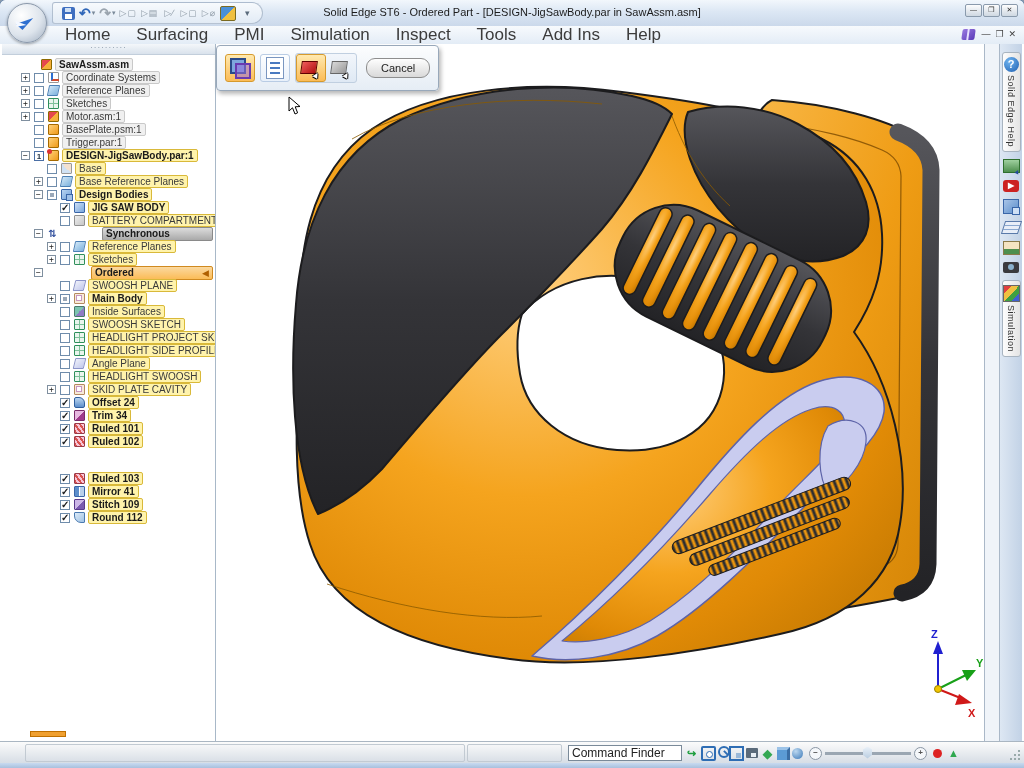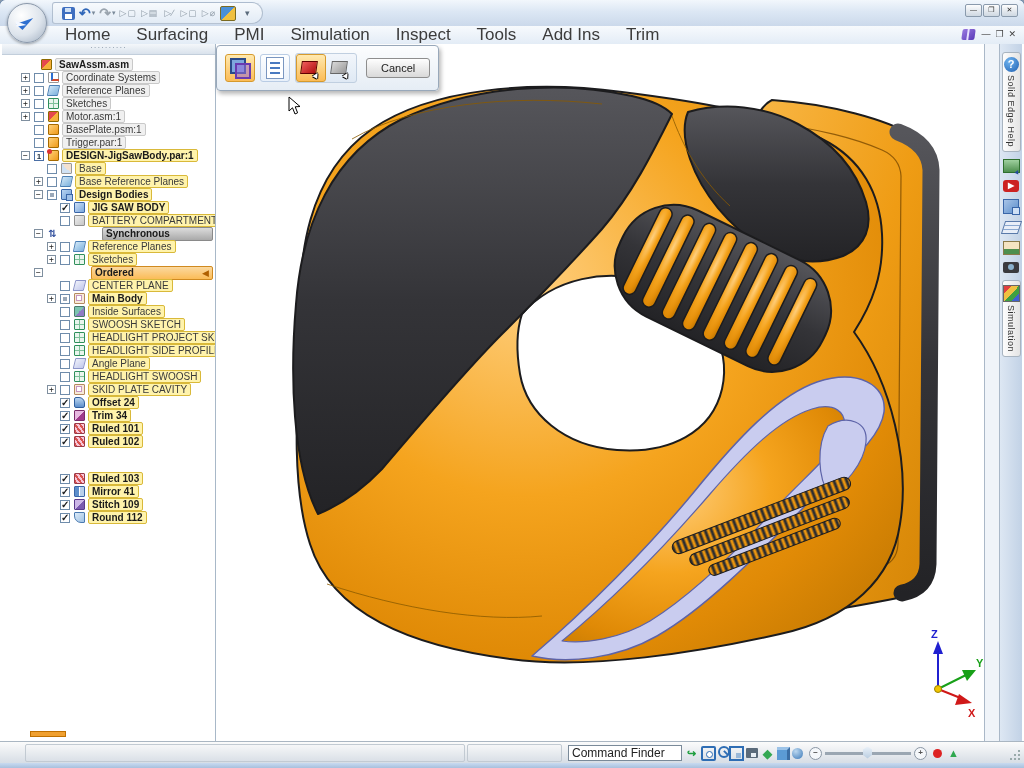--- a/index.html
+++ b/index.html
@@ -114,21 +114,21 @@
   .cbi-boolean::after{content:"";position:absolute;right:0;bottom:0;width:12px;height:12px;background:rgba(150,110,220,.55);border:2px solid #6a3ab0;}
   .cbi-options{position:relative;width:16px;height:20px;margin:1px 3px;background:#fff;border:1px solid #7a96c0;}
   .cbi-options::after{content:"";position:absolute;left:3px;right:3px;top:4px;height:12px;
         background:repeating-linear-gradient(180deg,#4a7ac0 0 2px,transparent 2px 5px);}
   .cbi-target::before,.cbi-result::before{content:"";position:absolute;left:1px;top:4px;width:14px;height:11px;transform:skewX(-8deg);}
   .cbi-target::before{background:linear-gradient(135deg,#f05a5a,#b01010);border:1px solid #600000;}
   .cbi-result::before{background:linear-gradient(135deg,#d8d8d8,#9a9a9a);border:1px solid #666;}
   .cbi-target::after,.cbi-result::after{content:"▲";position:absolute;right:1px;bottom:-1px;font-size:9px;color:#fff;
         text-shadow:-1px 0 #000,1px 0 #000,0 1px #000,0 -1px #000;transform:rotate(30deg);}
   .cancel-btn{margin-left:4px;padding:3px 14px;font-size:11px;color:#222;
-        background:linear-gradient(180deg,#fefefe,#d9d9d9);border:1px solid #8e8e8e;border-radius:3px;text-align:right;}
+        background:linear-gradient(180deg,#fefefe,#d9d9d9);border:1px solid #8e8e8e;border-radius:9px;text-align:right;}
   
   .cursor{position:absolute;left:288px;top:52px;z-index:60;}
   
   .splitter{position:absolute;right:24px;top:0;width:14px;height:697px;background:#f0f4f9;
             border-left:1px solid #aab8c8;border-right:1px solid #aab8c8;}
   .rbar{position:absolute;right:2px;top:0;width:22px;height:697px;
         background:linear-gradient(90deg,#dde7f3,#c2d2e6);display:flex;flex-direction:column;align-items:center;gap:7px;padding-top:8px;box-sizing:border-box;}
   .vtab{display:flex;flex-direction:column;align-items:center;gap:3px;padding:4px 1px;width:19px;
         background:linear-gradient(90deg,#fdfdfd,#e4e4e4);border:1px solid #a8b4c0;border-radius:3px;box-sizing:border-box;}
   .vlabel{writing-mode:vertical-rl;font-size:9px;color:#333;letter-spacing:.5px;}
@@ -220,37 +220,38 @@
         <span class="qat-ic">
           <span class="q-step">▷⌀</span>
         </span>
         <span class="qat-ic">
           <span class="q-colors"></span>
         </span>
         <span class="qat-ic">
           <span class="q-menu">▾</span>
         </span>
       </div>
+    <div class="title-text">Solid Edge ST6 - Ordered Part - [DESIGN-JigSawBody.par in SawAssm.asm]</div>
     <div class="wctrls" id="wctrls">
         <span class="wbtn">—</span>
         <span class="wbtn">❐</span>
         <span class="wbtn">✕</span>
       </div>
   </div>
 
   <div class="tabrow">
     <div class="tabs" id="rtabs">
         <span class="rtab">Home</span>
         <span class="rtab">Surfacing</span>
         <span class="rtab">PMI</span>
         <span class="rtab">Simulation</span>
         <span class="rtab">Inspect</span>
         <span class="rtab">Tools</span>
         <span class="rtab">Add Ins</span>
-        <span class="rtab">Trim</span>
+        <span class="rtab">Help</span>
       </div>
     <div class="docctrls">
       <span class="hb"></span>
       <span id="docctrls" style="display:flex;gap:5px;">
           <span class="dbtn">—</span>
           <span class="dbtn">❐</span>
           <span class="dbtn">✕</span>
         </span>
     </div>
   </div>
@@ -360,21 +361,21 @@
             <span class="exp">−</span>
             <span class="hbar ordered">
               <span class="hlbl">Ordered</span>
               <span class="arrow">◀</span>
             </span>
           </div>
           <div class="trow" style="padding-left: 45px;">
             <span class="exp empty"></span>
             <span class="cb unchecked"></span>
             <span class="ti ti-plane"></span>
-            <span class="lbl yellow">CENTER PLANE</span>
+            <span class="lbl yellow">SWOOSH PLANE</span>
           </div>
           <div class="trow" style="padding-left: 45px;">
             <span class="exp">+</span>
             <span class="cb partial"></span>
             <span class="ti ti-feature"></span>
             <span class="lbl yellow bold">Main Body</span>
           </div>
           <div class="trow" style="padding-left: 45px;">
             <span class="exp empty"></span>
             <span class="cb unchecked"></span>

